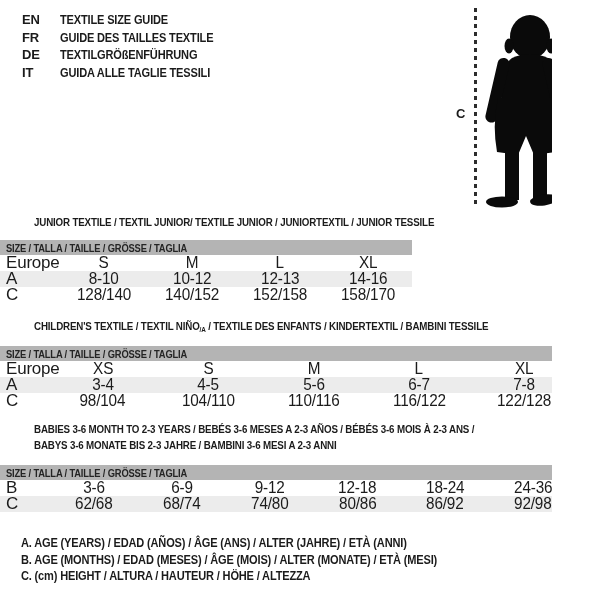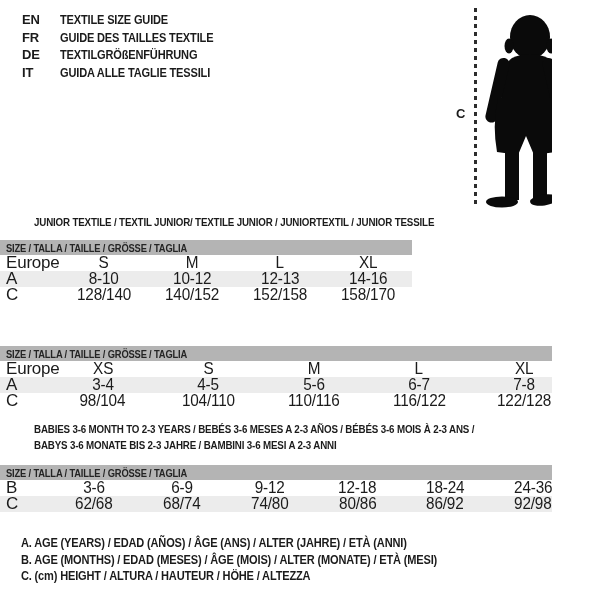--- a/index.html
+++ b/index.html
@@ -109,20 +109,23 @@
     </div>
     <div class="t-row">
       <span class="t-label">C</span>
       <span class="t-cell"><span class="cnum">128/140</span></span>
       <span class="t-cell"><span class="cnum">140/152</span></span>
       <span class="t-cell"><span class="cnum">152/158</span></span>
       <span class="t-cell"><span class="cnum">158/170</span></span>
     </div>
   </div>
 
+  <div class="sec-title" style="top:320px">
+    <span class="cond"><span>CHILDREN'S TEXTILE / TEXTIL NIÑO</span><span class="sub">/A</span><span> / TEXTILE DES ENFANTS / KINDERTEXTIL / BAMBINI TESSILE</span></span>
+  </div>
   <div class="size-table t2" style="top:346px; width:577px">
     <div class="t-head">
       <span class="cond">SIZE / TALLA / TAILLE / GRÖSSE / TAGLIA</span>
     </div>
     <div class="t-row">
       <span class="t-label">Europe</span>
       <span class="t-cell"><span class="cnum">XS</span></span>
       <span class="t-cell"><span class="cnum">S</span></span>
       <span class="t-cell"><span class="cnum">M</span></span>
       <span class="t-cell"><span class="cnum">L</span></span>

